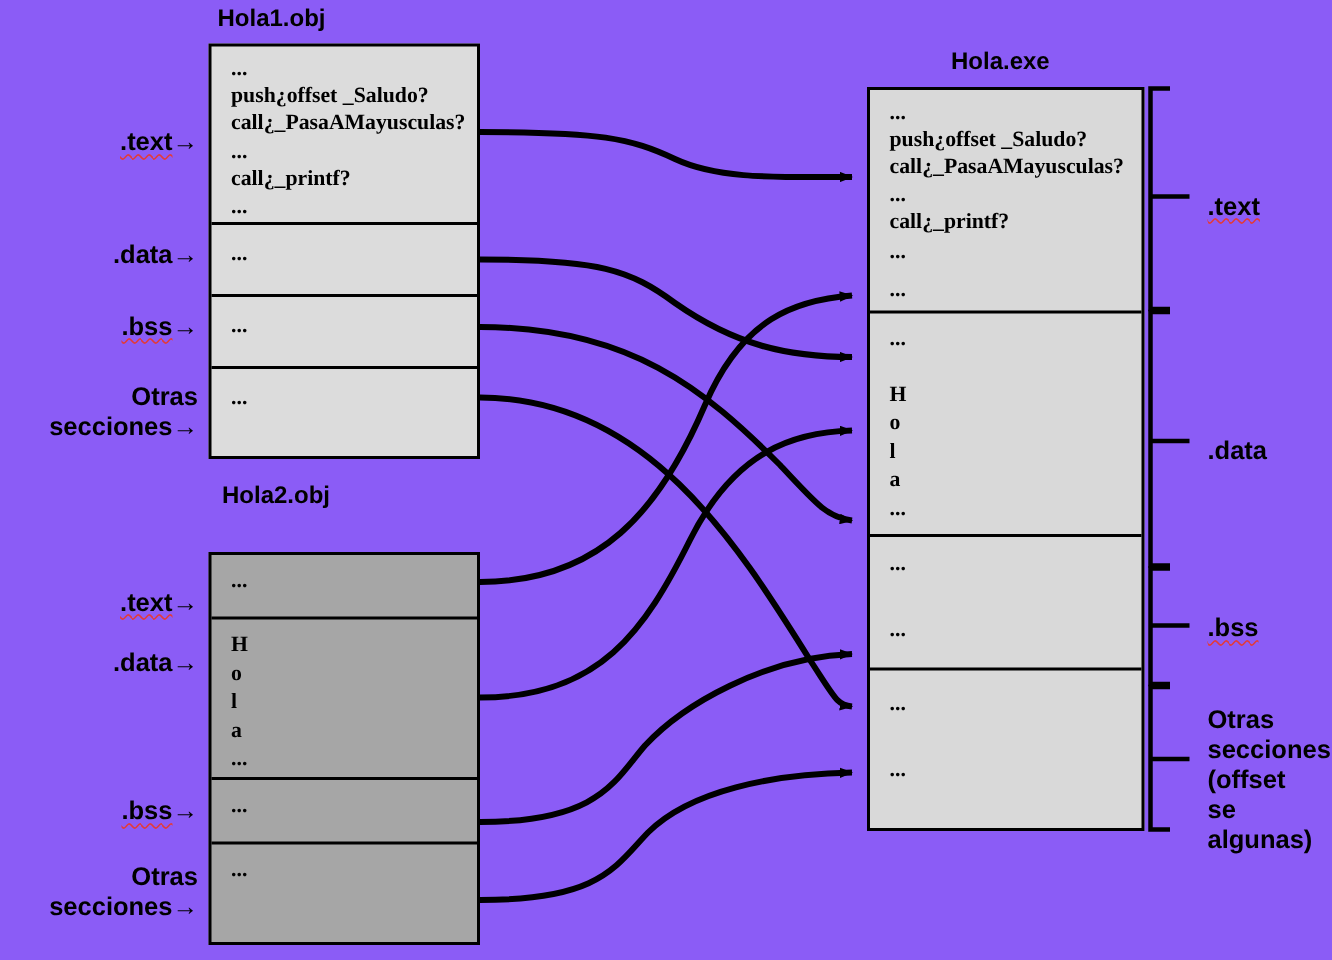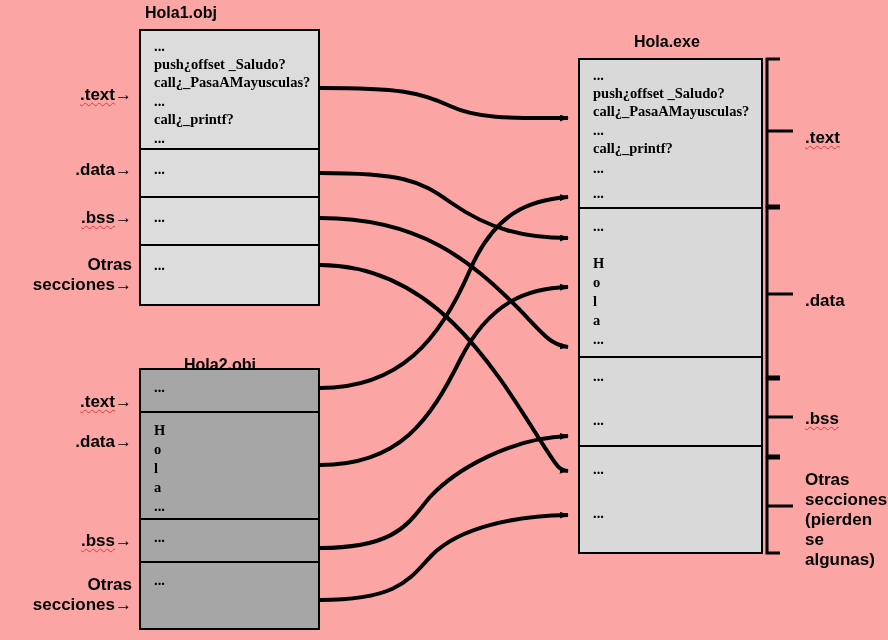--- a/index.html
+++ b/index.html
@@ -4,21 +4,21 @@
 <style>
   html, body {
     margin: 0;
     padding: 0;
     background: #ffffff;
   }
   #stage {
     position: relative;
     width: 888px;
     height: 640px;
-    background: #fca5a5;
+    background: #8b5cf6;
     font-family: "Liberation Sans", sans-serif;
     overflow: hidden;
   }
   .obj-title {
     position: absolute;
     font-family: "Liberation Sans", sans-serif;
     font-weight: bold;
     font-size: 16px;
     color: #000000;
     white-space: nowrap;
@@ -112,21 +112,21 @@
   </div>
 
   <div class="side-label" style="left:0px; top:85px; width:132px;"><span class="sq-red">.text</span><span>→</span></div>
 
   <div class="side-label" style="left:0px; top:160px; width:132px;"><span>.data</span><span>→</span></div>
 
   <div class="side-label" style="left:0px; top:208px; width:132px;"><span class="sq-red">.bss</span><span>→</span></div>
 
   <div class="side-label" style="left:0px; top:255px; width:132px;"><span>Otras</span><br><span>secciones</span><span>→</span></div>
 
-  <div class="obj-title" style="left:148px; top:356px;margin-left:36px;">Hola2.obj</div>
+  <div class="obj-title" style="left:148px; top:322px;">Hola2.obj</div>
 
   <div class="module-box" id="box-hola2" style="left:139px; top:368px; width:181px; height:262px; background:#a6a6a6;">
 
     <div class="section" style="top:0px; height:43px;">
       <div class="dots" style="left:13px; top:9px;">...</div>
     </div>
 
     <div class="section" style="top:43px; height:107px;">
       <div class="code" style="left:13px; top:9px;">H</div>
       <div class="code" style="left:13px; top:28px;">o</div>
@@ -185,21 +185,21 @@
       <div class="dots" style="left:13px; top:58px;">...</div>
     </div>
   </div>
 
   <div class="side-label right-lbl" style="left:805px; top:128px;"><span class="sq-red">.text</span></div>
 
   <div class="side-label right-lbl" style="left:805px; top:291px;"><span>.data</span></div>
 
   <div class="side-label right-lbl" style="left:805px; top:409px;"><span class="sq-red">.bss</span></div>
 
-  <div class="side-label right-lbl" style="left:805px; top:470px;"><span>Otras</span><br><span>secciones</span><br><span>(pierden</span><br><span>se</span><br><span>algunas)</span></div>
+  <div class="side-label right-lbl" style="left:805px; top:470px;"><span>Otras</span><br><span>secciones</span><br><span>(offset</span><br><span>se</span><br><span>algunas)</span></div>
 
   <svg class="overlay" viewBox="0 0 888 640">
     <defs>
       <marker id="ah" markerWidth="9" markerHeight="7" refX="8.2" refY="3.5" orient="auto" markerUnits="userSpaceOnUse">
         <path d="M0,0 L9,3.5 L0,7 z" fill="#000000"></path>
       </marker>
     </defs>
 
     <g fill="none" stroke="#000000" stroke-width="4" stroke-linecap="butt">
 

